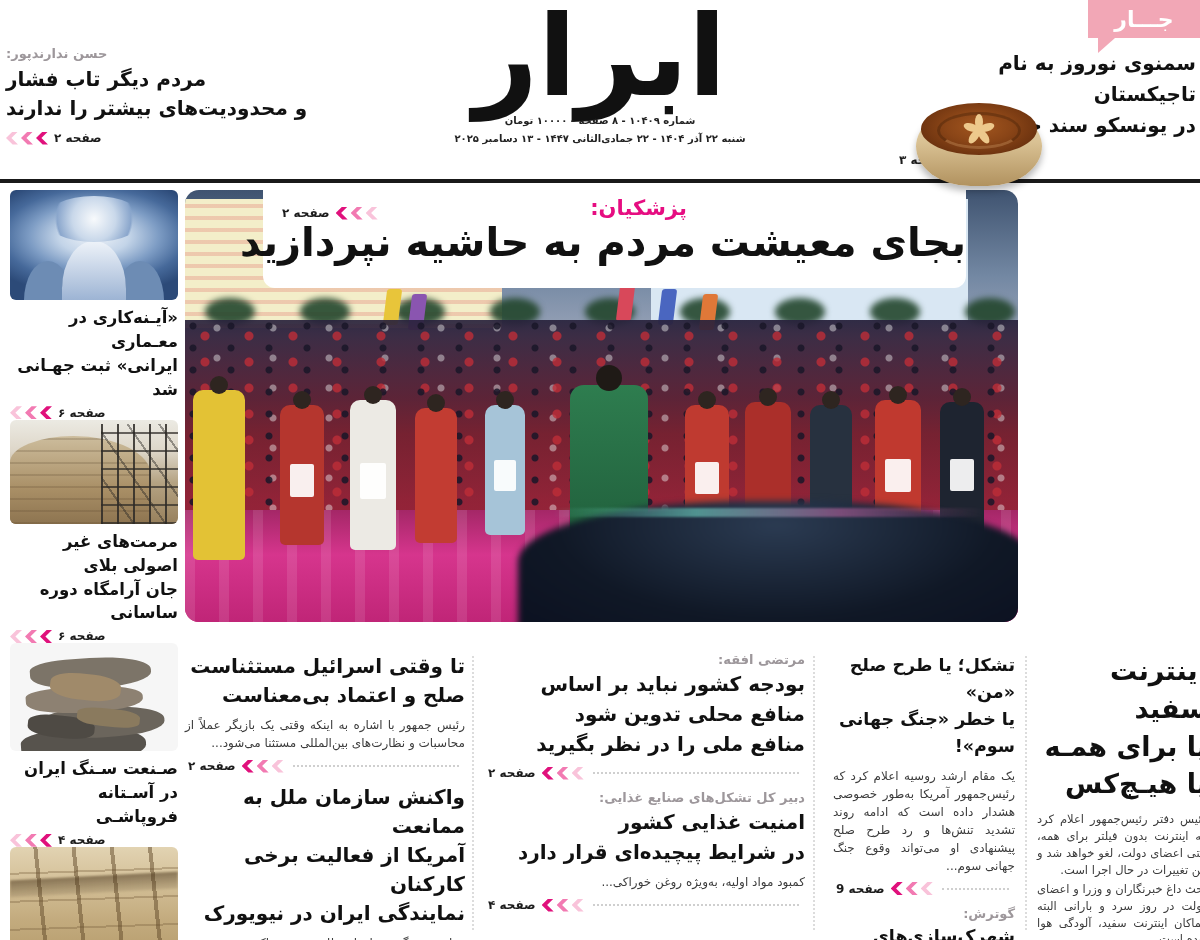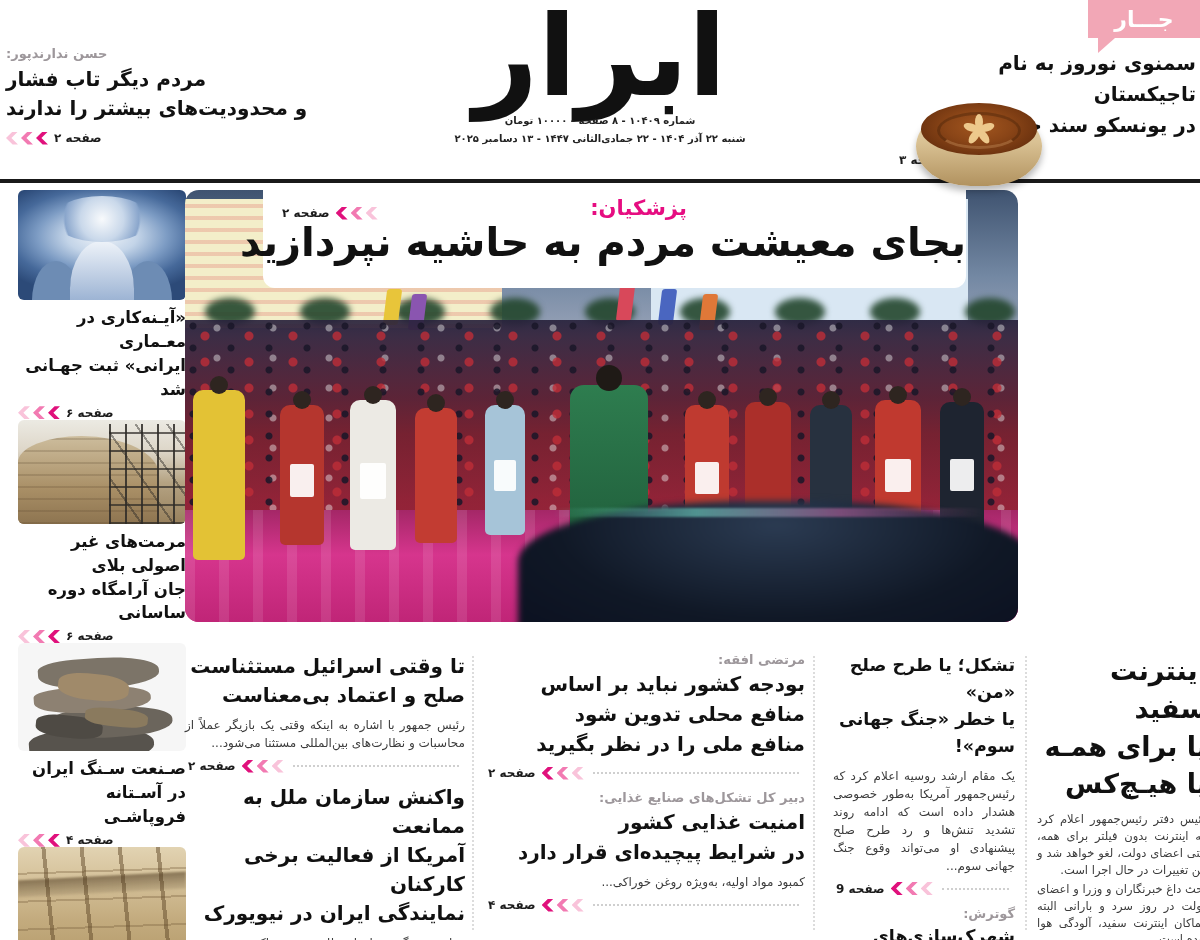--- a/index.html
+++ b/index.html
@@ -41,21 +41,21 @@
       background:radial-gradient(ellipse at 50% 45%,#a2561f 0%,#8a4517 40%,#6b320f 75%,#56250b 100%);}
   .bowl-swirl{position:absolute;left:17%;right:17%;top:14%;height:36%;border-radius:50%;
       border:3px solid rgba(60,30,8,.35);border-bottom-color:rgba(255,210,150,.22);}
   .seeds{position:absolute;left:50%;top:32%;}
   .seeds i{position:absolute;left:-4px;top:-14px;width:8px;height:16px;background:#edc98c;
       border-radius:50%;transform-origin:50% 100%;}
   .seeds i:nth-child(1){transform:rotate(0deg);} .seeds i:nth-child(2){transform:rotate(72deg);}
   .seeds i:nth-child(3){transform:rotate(144deg);} .seeds i:nth-child(4){transform:rotate(216deg);}
   .seeds i:nth-child(5){transform:rotate(288deg);}
   
-  .sidebar{position:absolute;left:16px;top:190px;width:172px;height:748px;display:flex;
+  .sidebar{position:absolute;left:8px;top:190px;width:172px;height:748px;display:flex;
       flex-direction:column;justify-content:space-between;padding:0 2px;box-sizing:border-box;}
   .side-item h3{font-size:16.5px;font-weight:bold;line-height:1.45;text-align:right;margin-top:6px;}
   .side-item .badge{margin-top:4px;}
   .side-photo{position:relative;width:100%;border-radius:6px;overflow:hidden;}
   .side-photo::before,.side-photo::after{content:'';position:absolute;}
   .ph-mirror{height:110px;background:radial-gradient(ellipse 70% 55% at 50% 42%,#f0f4f9 0%,#c3d4e8 30%,#7d9cc4 55%,#46699a 78%,#2c4a78 100%);}
   .ph-mirror::before{left:31%;right:31%;bottom:0;top:46%;background:linear-gradient(#eef3f9,#9db4d4);
       border-radius:50% 50% 0 0/80% 80% 0 0;box-shadow:-46px 12px 0 -8px #6d8cb4,46px 12px 0 -8px #6d8cb4;}
   .ph-mirror::after{top:5%;left:21%;right:21%;height:42%;border-radius:50%;
       background:radial-gradient(circle,#f8fafc 0%,#c9d8ea 40%,#8aa6cc 68%,rgba(138,166,204,0) 72%);}

